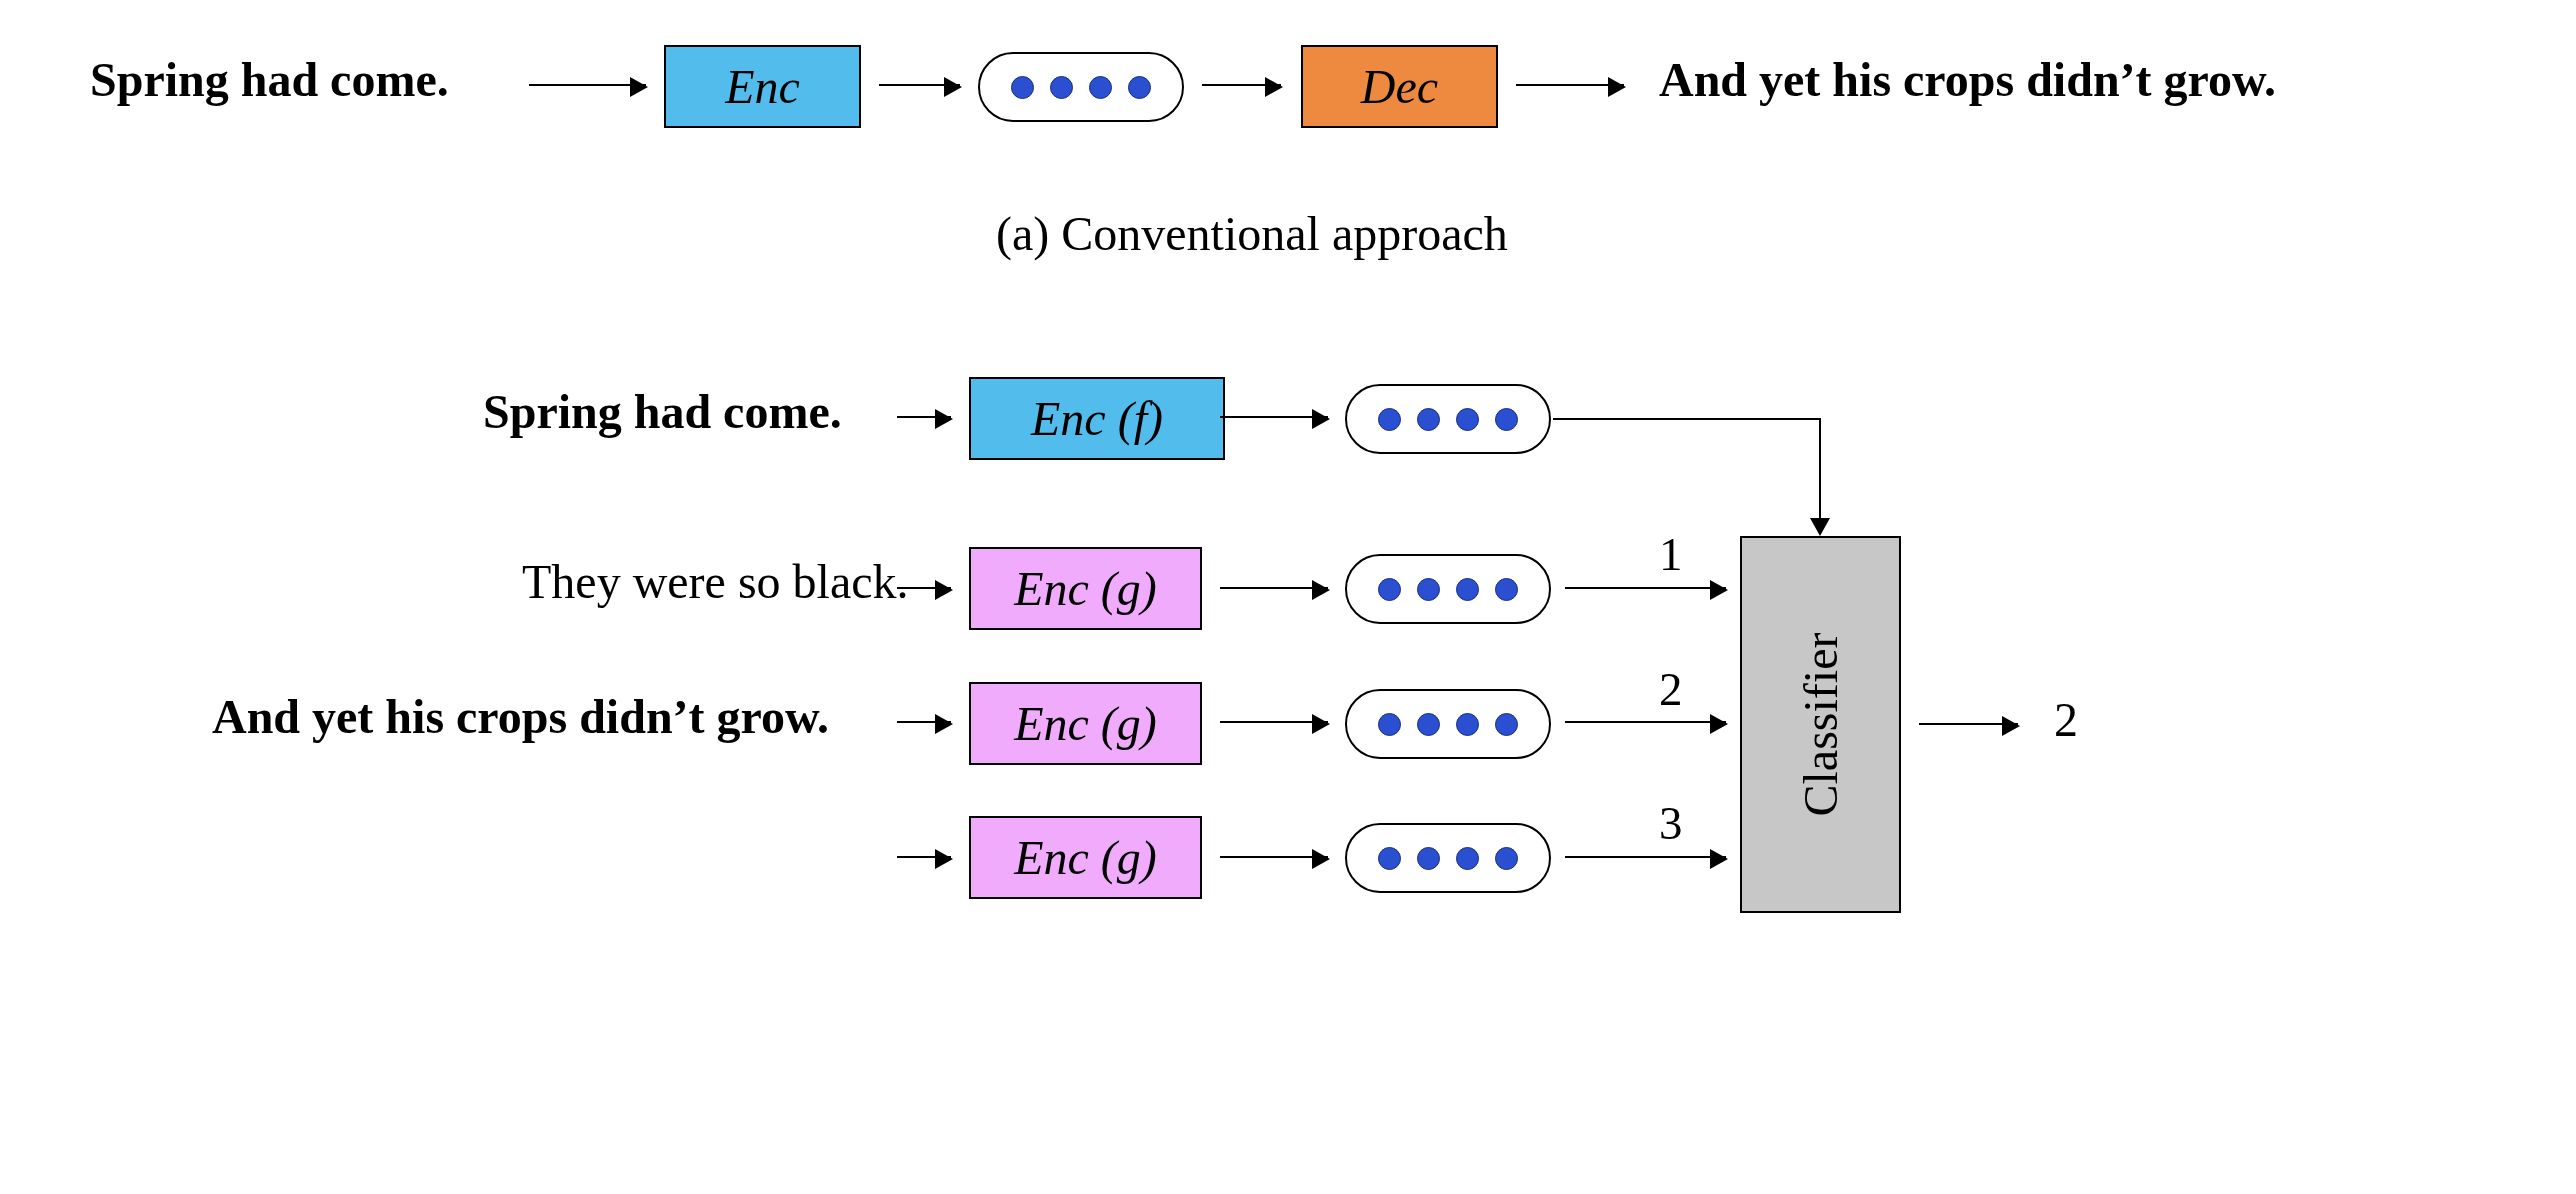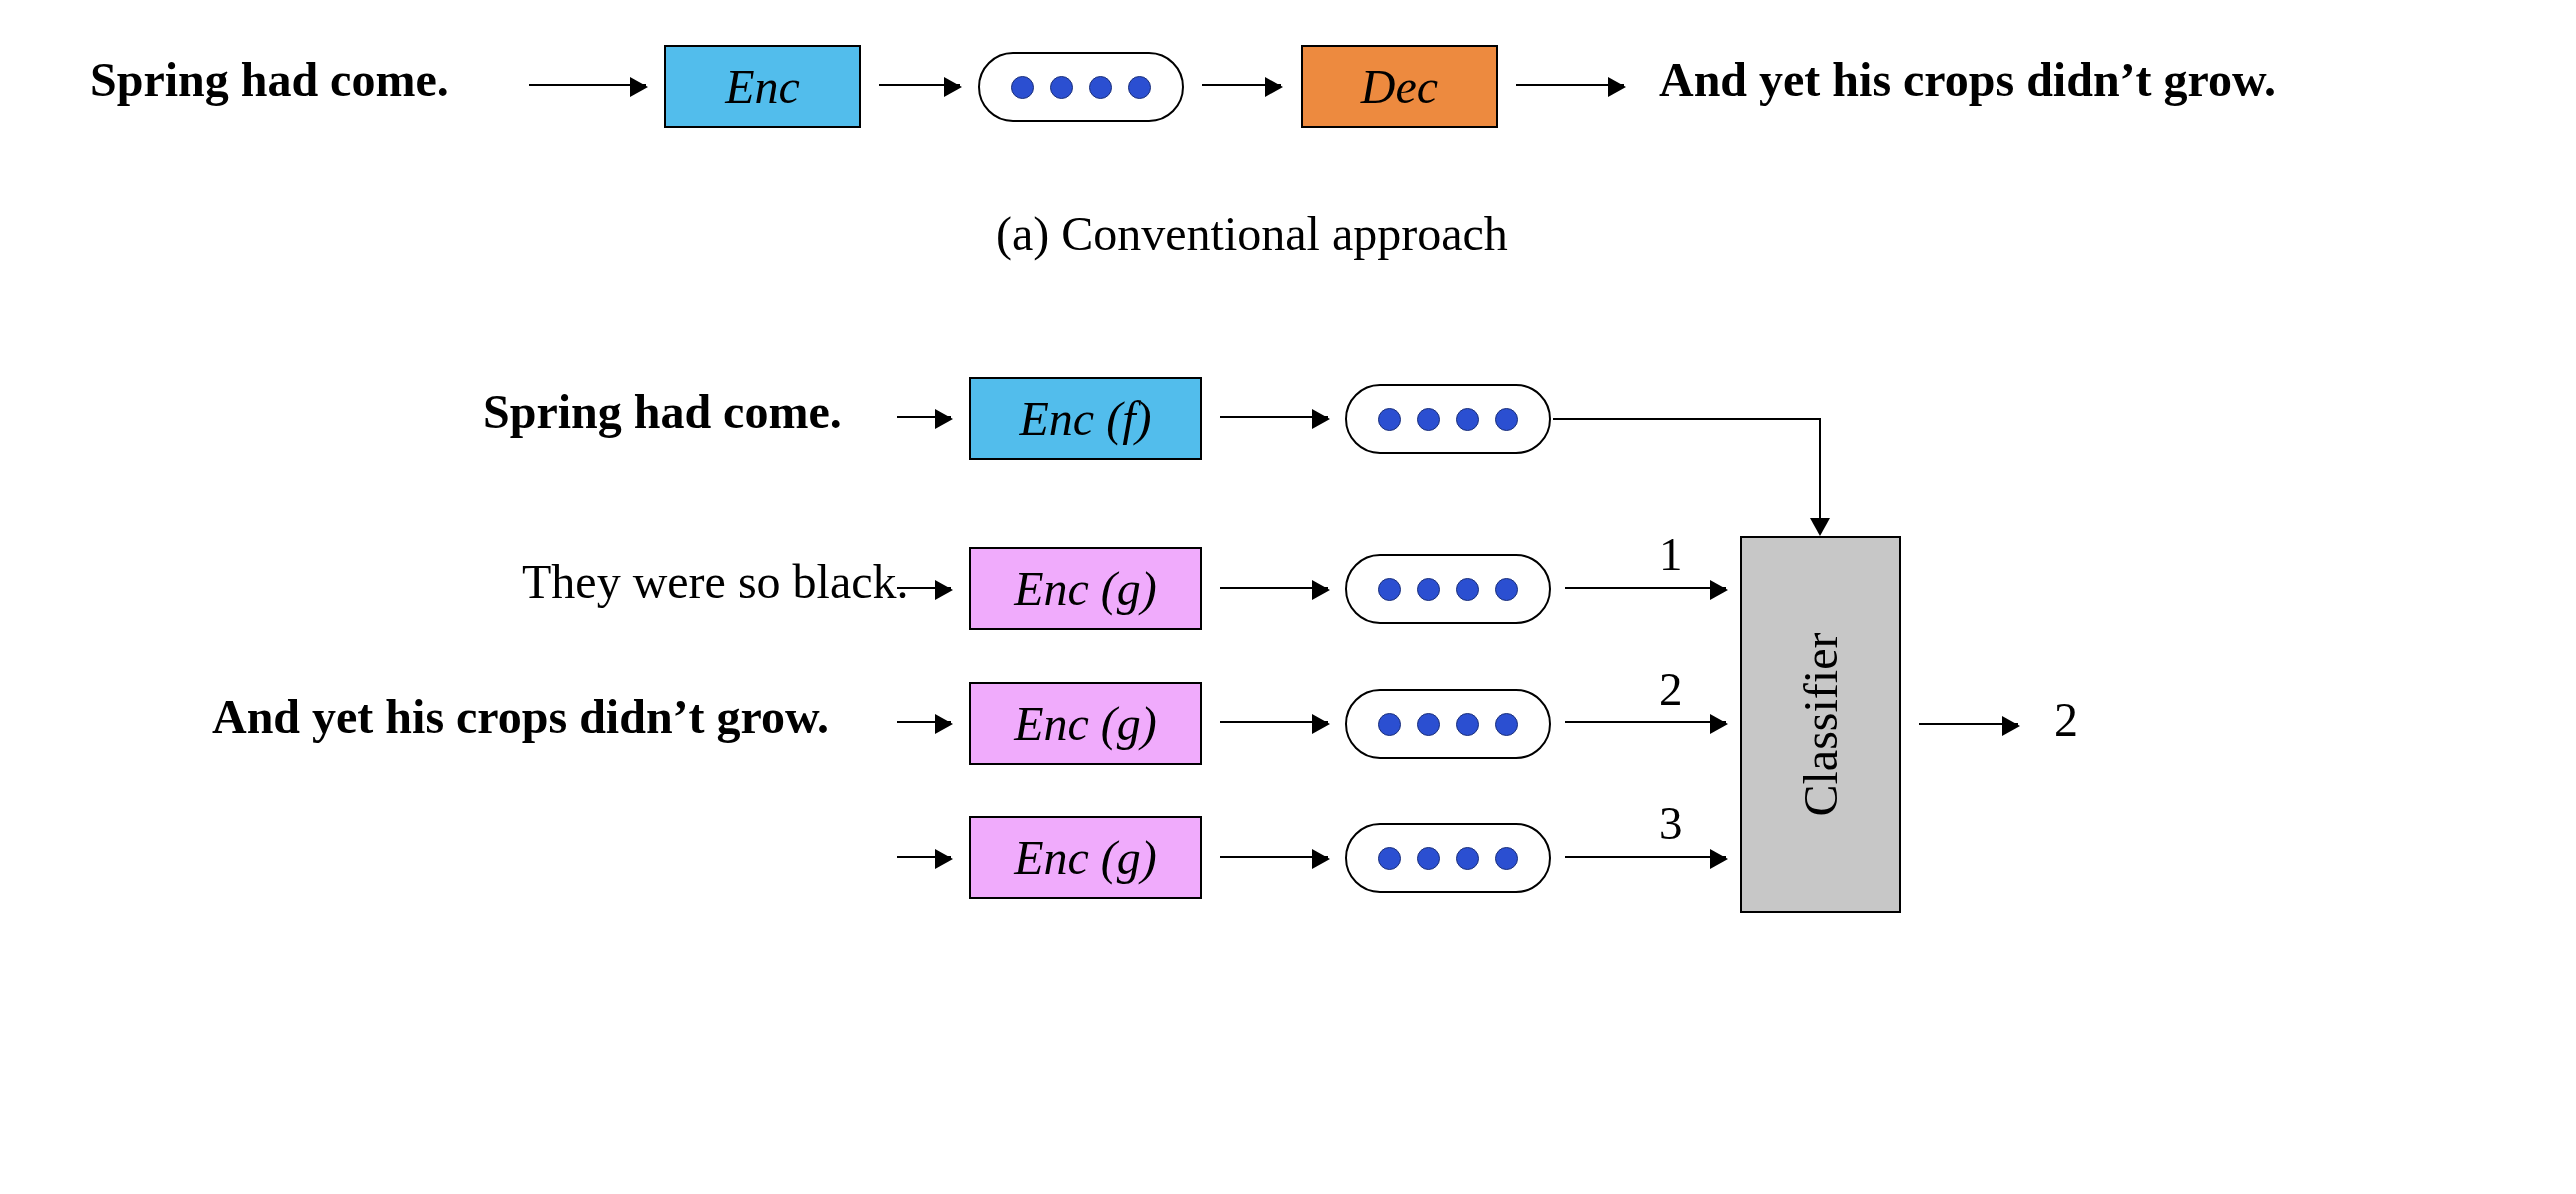--- a/index.html
+++ b/index.html
@@ -136,21 +136,21 @@
   <div class="arrow" style="left:1516px; top:84px; width:108px;"></div>
 
   <div class="txt bold" style="left:1659px; top:54px;">And yet his crops didn’t grow.</div>
 
   <div class="caption" style="left:996px; top:206px;">(a) Conventional approach</div>
 
   <div class="txt bold" style="left:483px; top:386px;">Spring had come.</div>
 
   <div class="arrow" style="left:897px; top:416px; width:54px;"></div>
 
-  <div class="box box-enc-blue" style="left:969px; top:377px; width:233px; height:83px;">
+  <div class="box box-enc-blue" style="left:969px; top:377px; width:256px; height:83px;">
     <span>Enc (f)</span>
   </div>
 
   <div class="arrow" style="left:1220px; top:416px; width:108px;"></div>
 
   <div class="pill" style="left:1345px; top:384px; width:206px; height:70px;">
     <div class="dot"></div>
     <div class="dot"></div>
     <div class="dot"></div>
     <div class="dot"></div>

